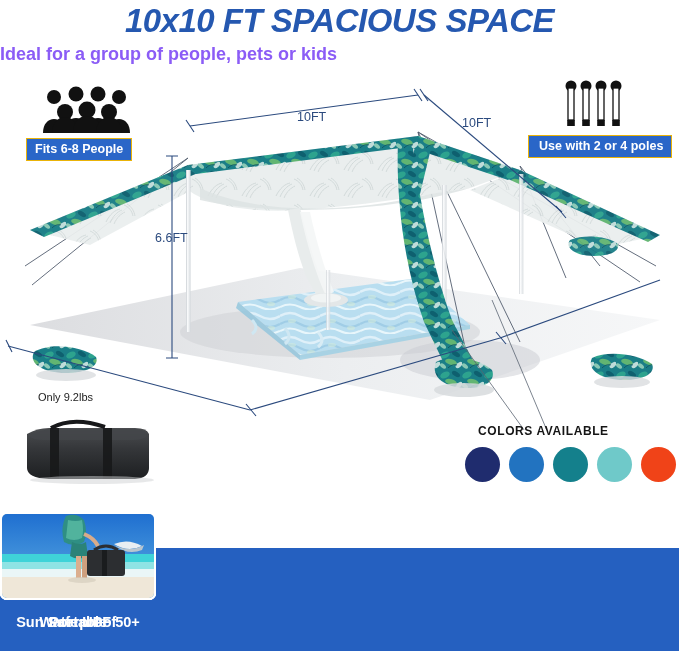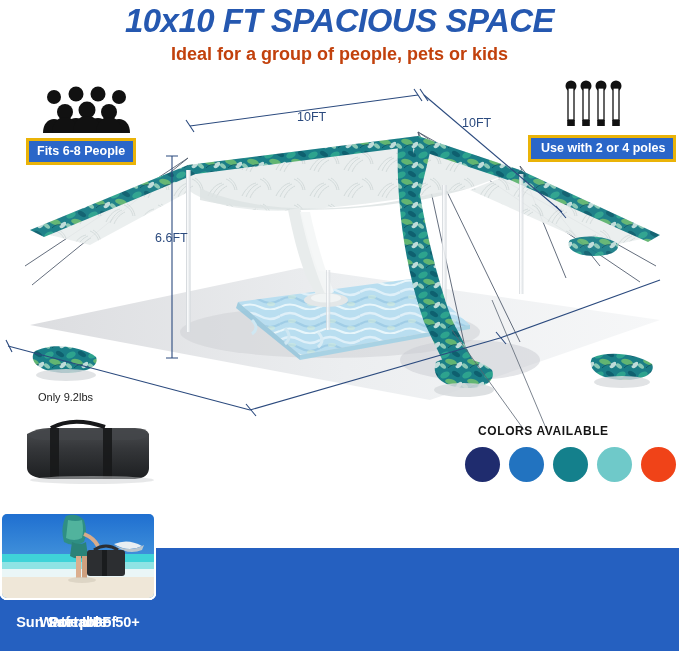--- a/index.html
+++ b/index.html
@@ -15,31 +15,30 @@
   .title {
     position: absolute; left: 0; top: 2px; width: 679px;
     text-align: center;
     font-size: 33px; font-weight: bold; font-style: italic;
     letter-spacing: -0.5px;
     color: #2558b0;
     white-space: nowrap;
   }
   .subtitle {
     position: absolute; left: 0; top: 44px; width: 679px;
-    text-align: center;
     font-size: 18px; font-weight: bold;
-    color: #c2410c;
+    color: #8b5cf6;
     white-space: nowrap;
   }
 
   
   .badge {
     position: absolute;
     background: #2a66c8;
-    border: 3px solid #eab308;
+    border: 1px solid #eab308;
     color: #ffffff;
     font-size: 12.5px; font-weight: bold;
     text-align: center;
     padding: 3px 8px 4px 8px;
     white-space: nowrap;
   }
   .badge-left  { left: 26px;  top: 138px; }
   .badge-right { left: 528px; top: 135px; padding-left: 10px; }
 
   .people-icon { position: absolute; left: 40px; top: 85px; width: 92px; height: 48px; }

